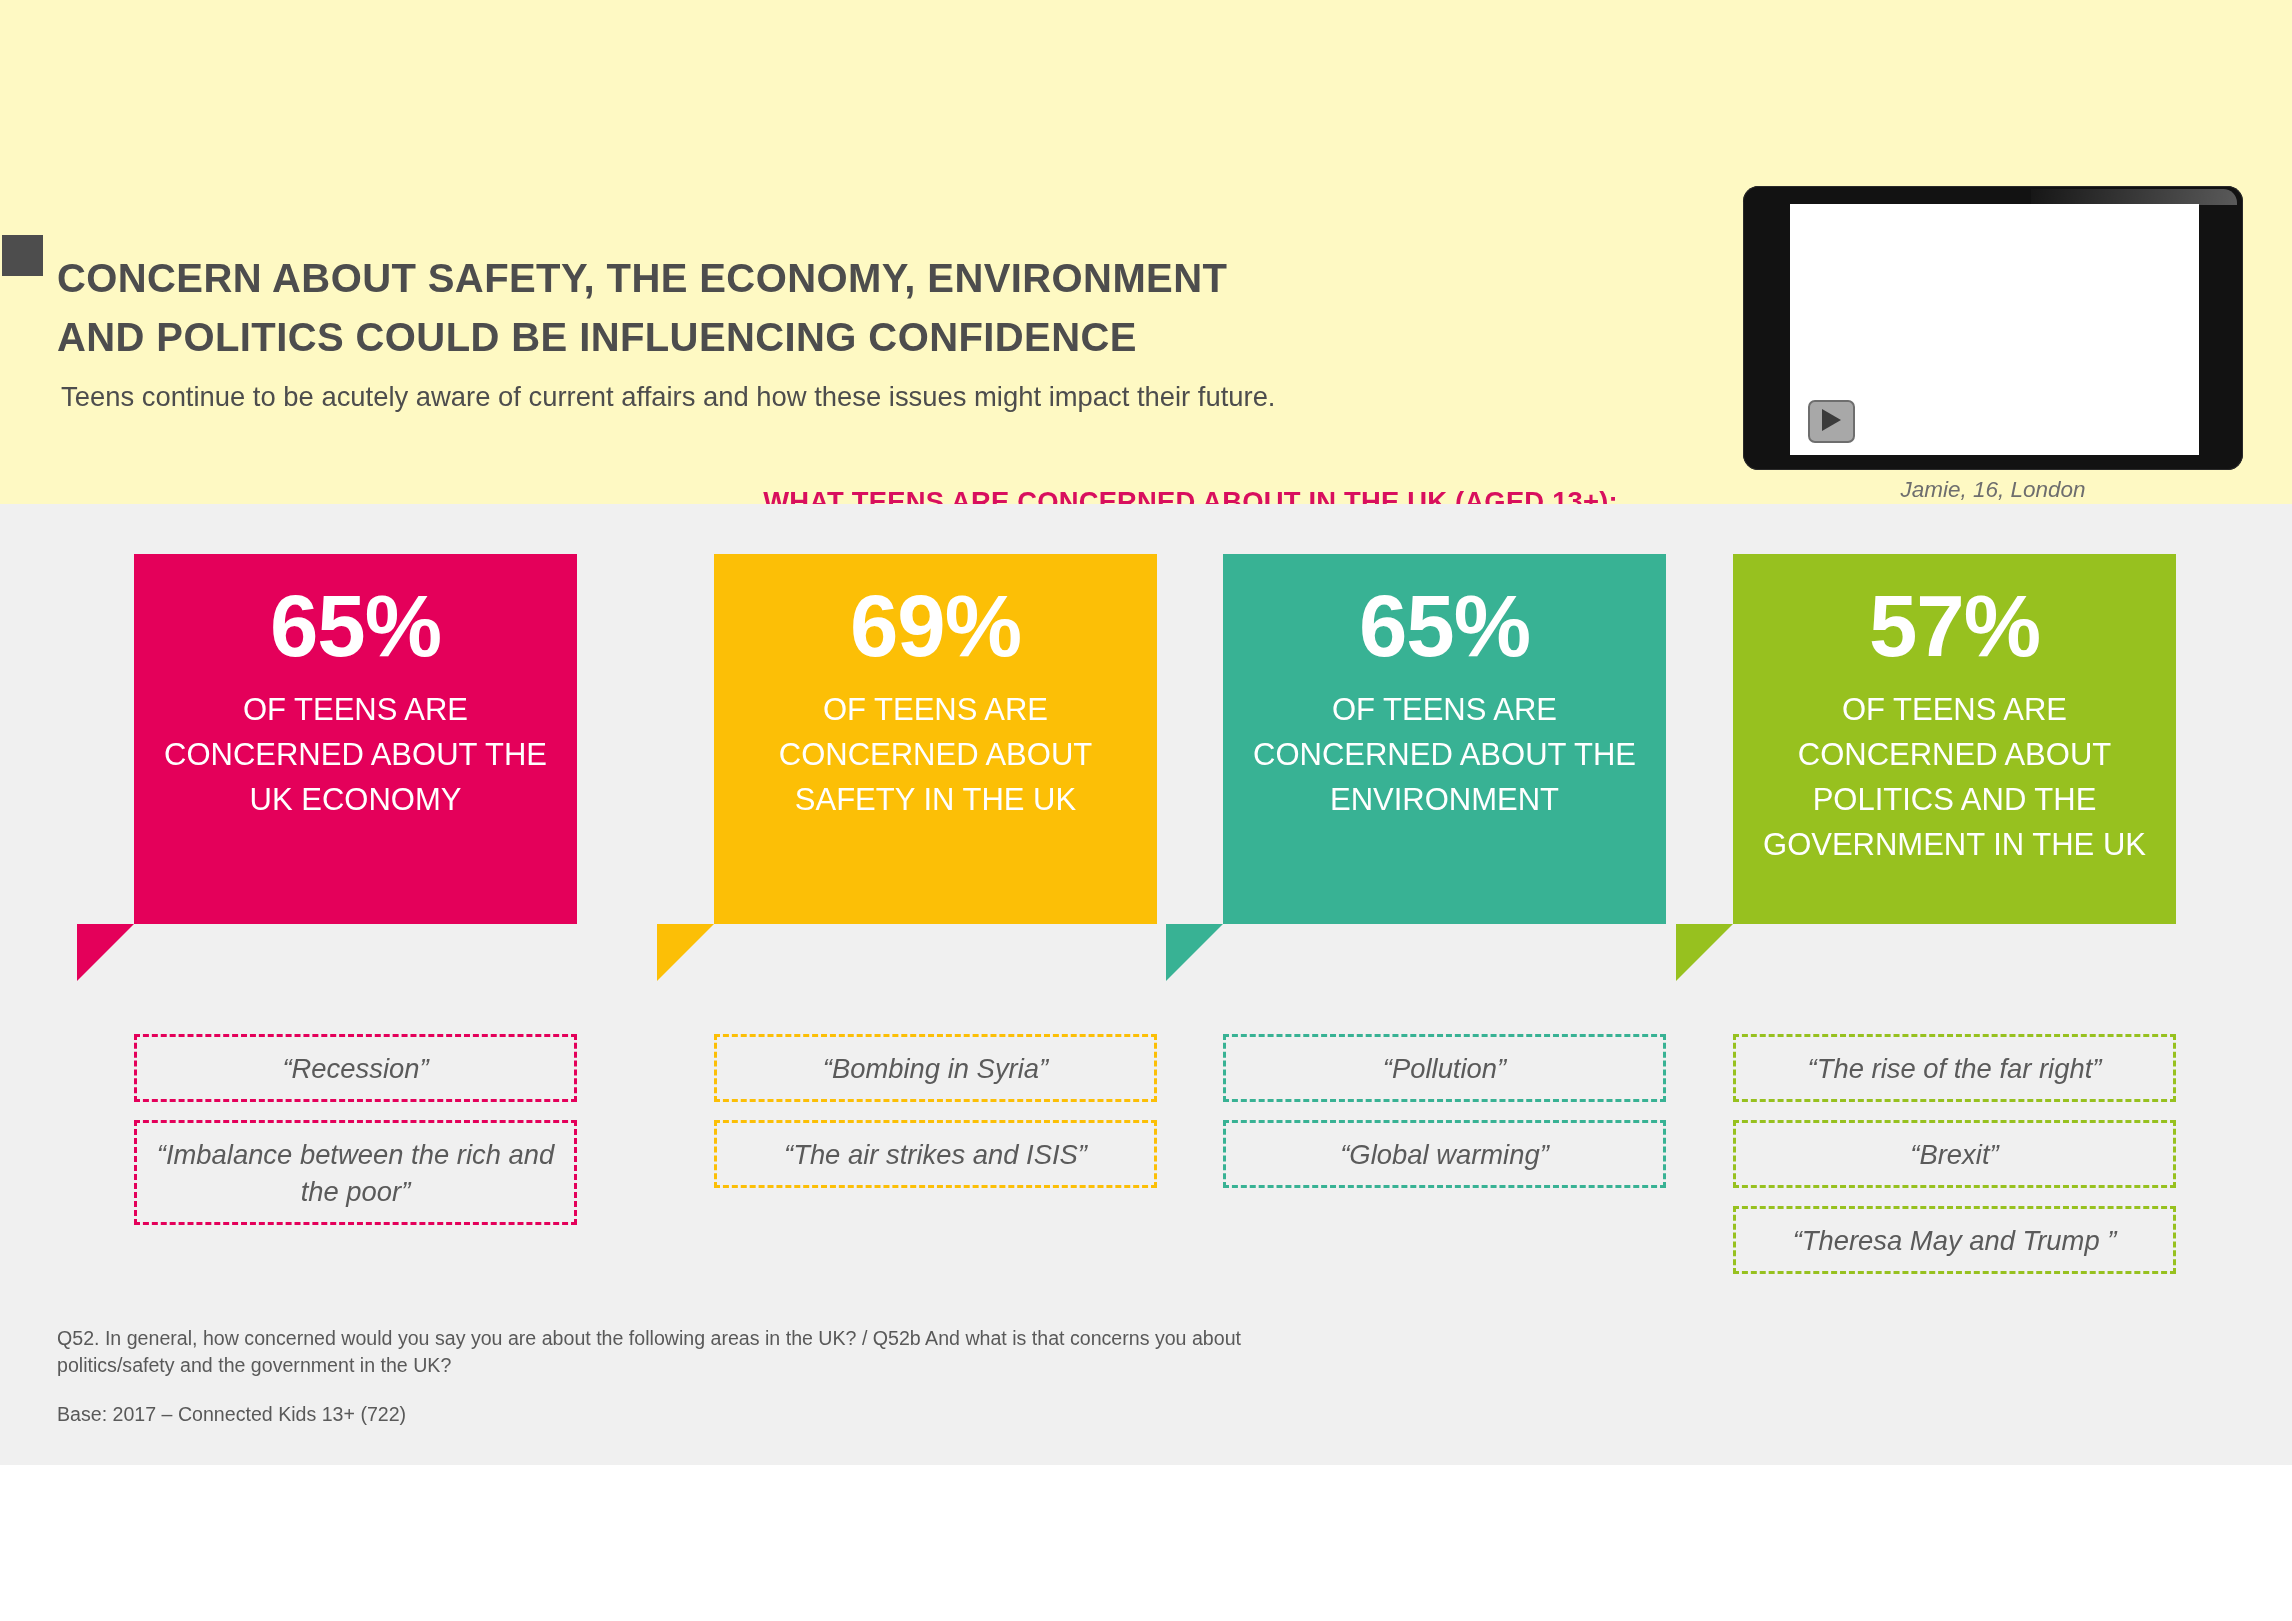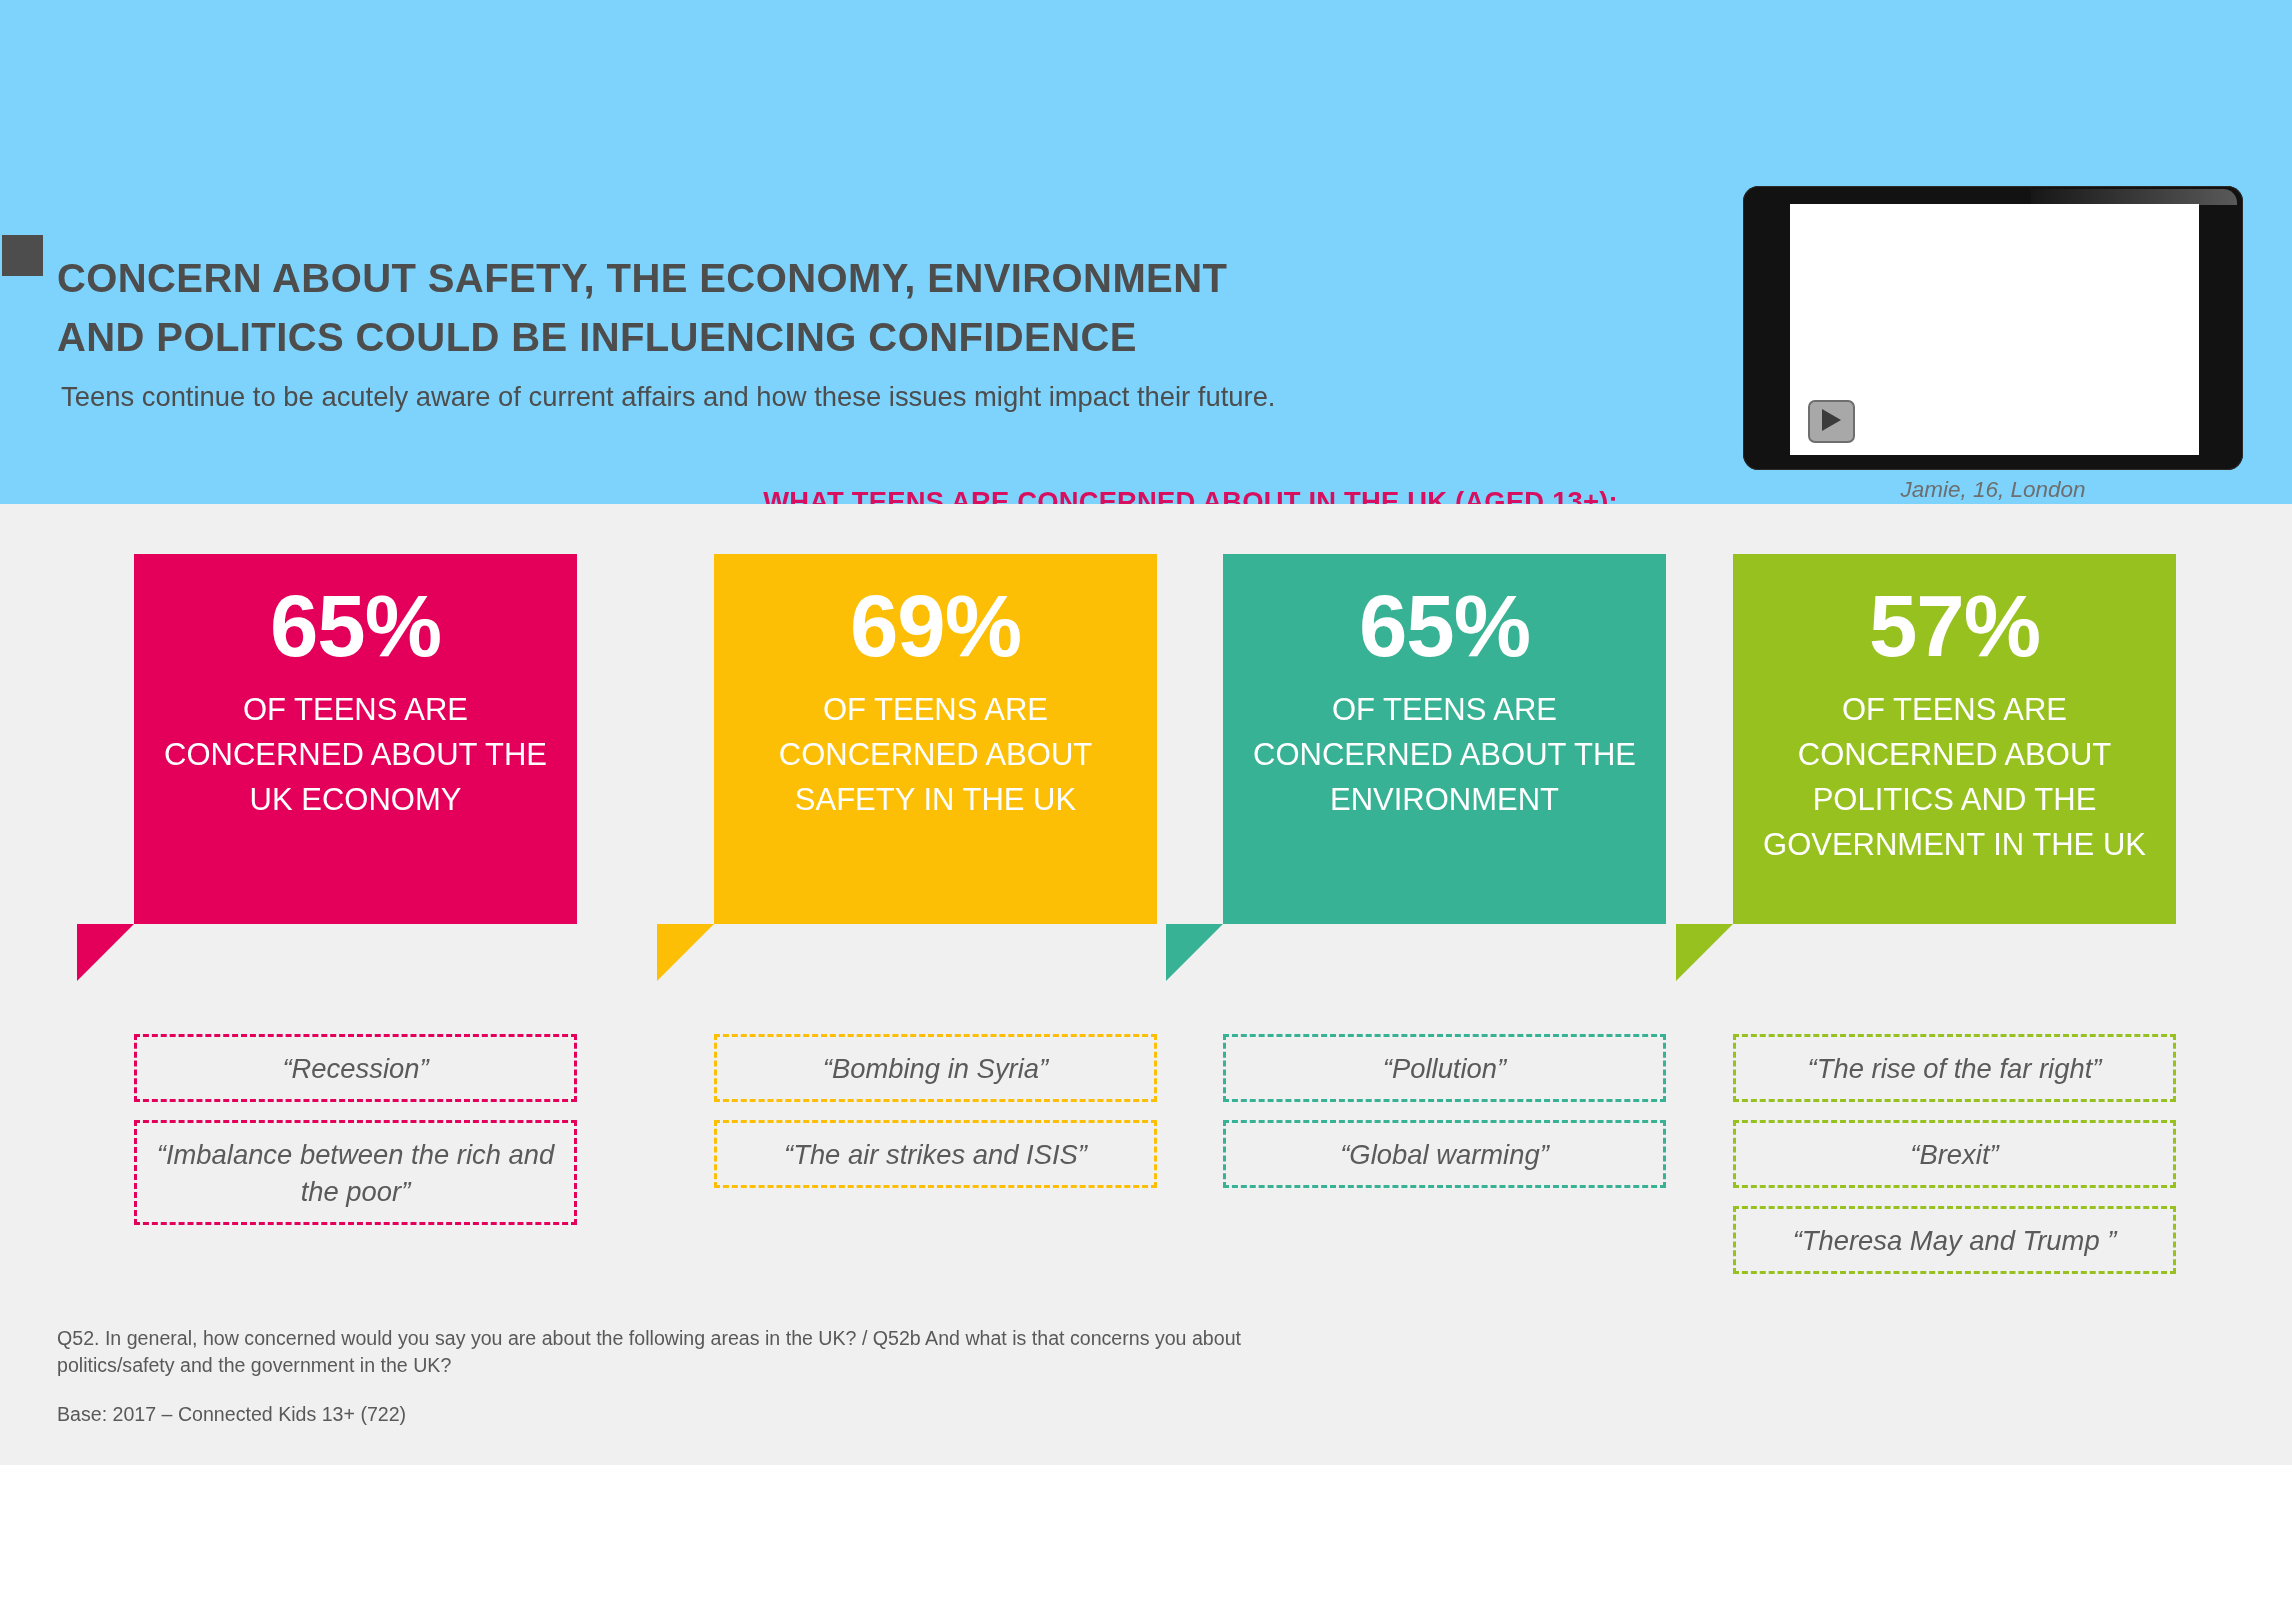--- a/index.html
+++ b/index.html
@@ -16,21 +16,21 @@
     -webkit-font-smoothing: antialiased;
   }
 
   
   .header-block {
     position: absolute;
     left: 0;
     top: 0;
     width: 2293px;
     height: 504px;
-    background: #7dd3fc;
+    background: #fef9c3;
   }
   .title-bullet {
     position: absolute;
     left: 2px;
     top: 235px;
     width: 41px;
     height: 41px;
     background: #4d4d4d;
   }
   .page-title {

